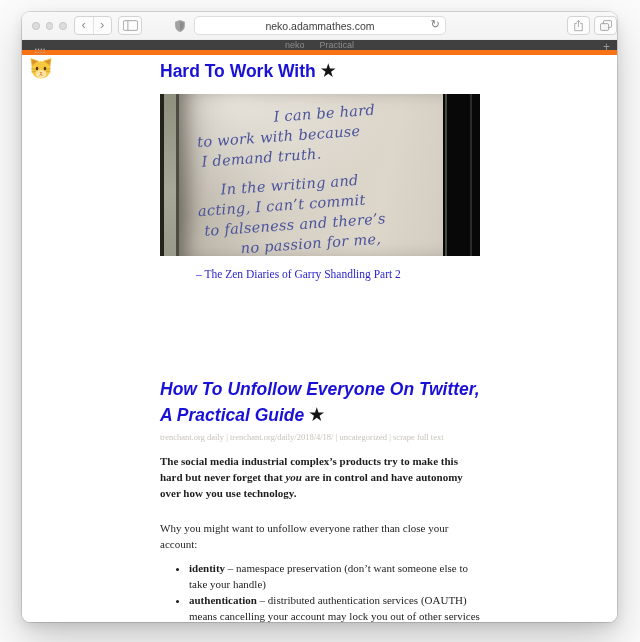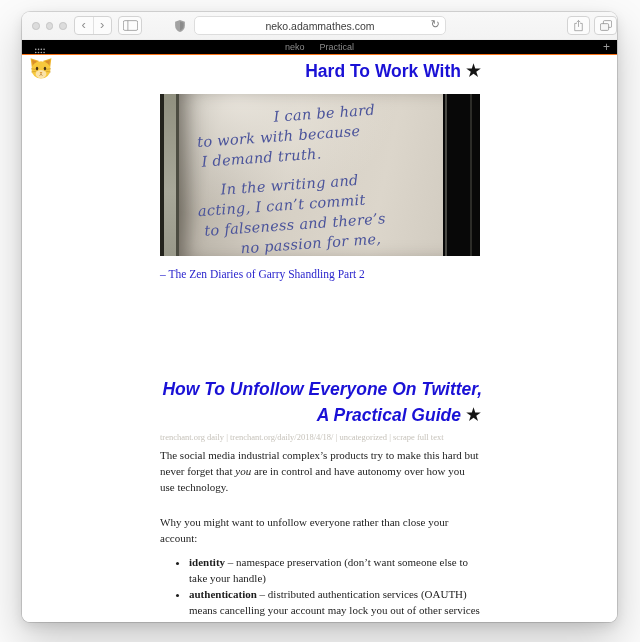--- a/index.html
+++ b/index.html
@@ -28,35 +28,35 @@
   .tabsbtn   { left:572px; width:23px; }
   .shieldbtn { position:absolute; left:150px; top:6px; width:15px; height:16px;
     display:flex; align-items:center; justify-content:center; }
   .urlfield { position:absolute; left:172px; top:4px; width:252px; height:19px;
     background:#fff; border:1px solid #ddd; border-radius:5px;
     display:flex; align-items:center; justify-content:center; }
   .urltext { font-size:10.5px; color:#3d3d3d; }
   .reload { position:absolute; right:5px; top:1px; font-size:11px; color:#7c7c7c; }
 
   
-  .favbar { position:relative; height:16px; flex:none; background:#000000;
-    border-top:1px solid #ececec; border-bottom:1px solid #f97316; }
+  .favbar { position:relative; height:16px; flex:none; background:#404040;
+    border-top:1px solid #ececec; border-bottom:5px solid #f97316; }
   .gridicon { position:absolute; left:12px; top:3px; }
   .favcenter { position:absolute; left:0; right:0; top:0; bottom:0;
     display:flex; align-items:center; justify-content:center; gap:15px; }
   .favitem { font-size:9px; color:#8c8c8c; }
   .newtab { position:absolute; right:7px; top:0; font-size:12px; color:#9a9a9a; line-height:15px; }
 
   
   .page { position:relative; flex:1; background:#fff; overflow:hidden; }
   .sitelogo { position:absolute; left:8px; top:2px; width:22px; height:22px; }
   .column { margin-left:138px; width:322px; }
 
   .post-title { font-weight:bold; font-size:17.5px; line-height:24px; color:#1a11d6;
-    white-space:nowrap;text-align:right; }
+    white-space:nowrap; }
   .post-title .tline { display:block; }
   .post-title.two { line-height:26px; }
   .star { color:#141414; font-size:19px; font-weight:normal; padding-left:4px; }
   .meta { margin-top:3px; font-family:"Liberation Serif","DejaVu Serif",serif;
     font-size:8.5px; line-height:12px; color:#c7c3bb; white-space:nowrap; }
   .t1 { margin-top:4px; }
   .t2 { margin-top:94px;font-style:italic; }
 
   
   .figure { position:relative; margin-top:11px; width:320px; height:162px; background:#0b0b0b; overflow:hidden; }
@@ -78,25 +78,25 @@
   .hw { display:block; white-space:nowrap; }
   .hw0 { margin-left:88px; }
   .hw1 { margin-left:10px; }
   .hw2 { margin-left:13px; margin-bottom:9px; }
   .hw3 { margin-left:30px; }
   .hw4 { margin-left:6px; }
   .hw5 { margin-left:11px; }
   .hw6 { margin-left:46px; }
 
   .caption { margin-top:10px; font-family:"Liberation Serif","DejaVu Serif",serif;
-    font-size:11.5px; line-height:16px; color:#2a24cd; }
+    font-size:11.5px; line-height:16px; color:#2a24cd;margin-left:36px; }
 
   .body-text { font-family:"Liberation Serif","DejaVu Serif",serif; font-size:11px;
     line-height:16px; color:#1d1d1d; }
-  .p-intro { margin-top:4px; }
+  .p-intro { margin-top:10px;font-weight:bold; }
   .p-why { margin-top:19px; }
   .bullets { margin-top:8px; padding-left:29px; }
   .bullets li { line-height:16px; }
 </style>
 </head>
 <body>
 
 <div class="window">
 
   <div class="toolbar">

